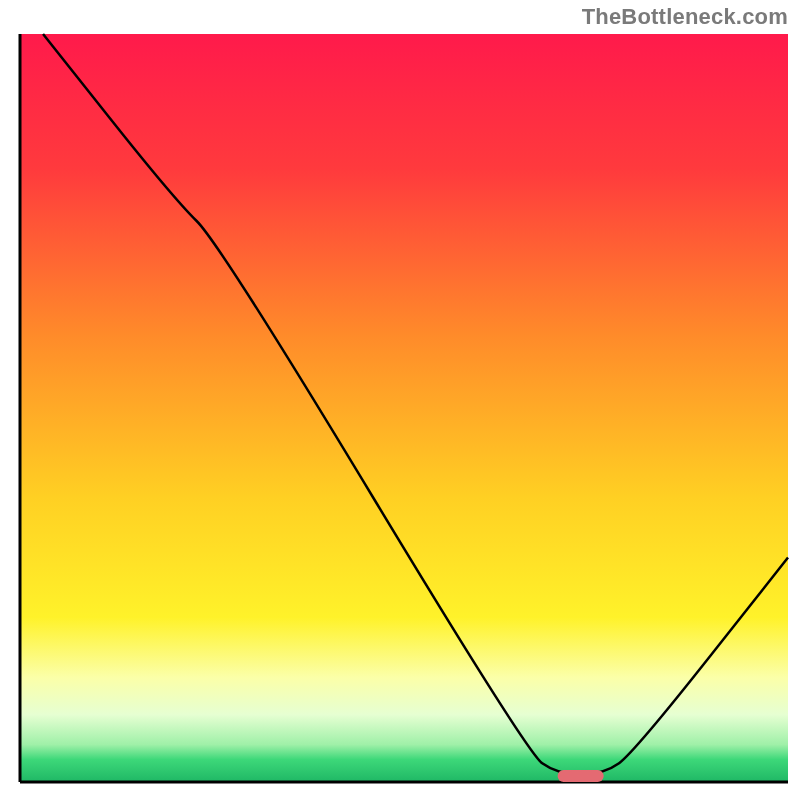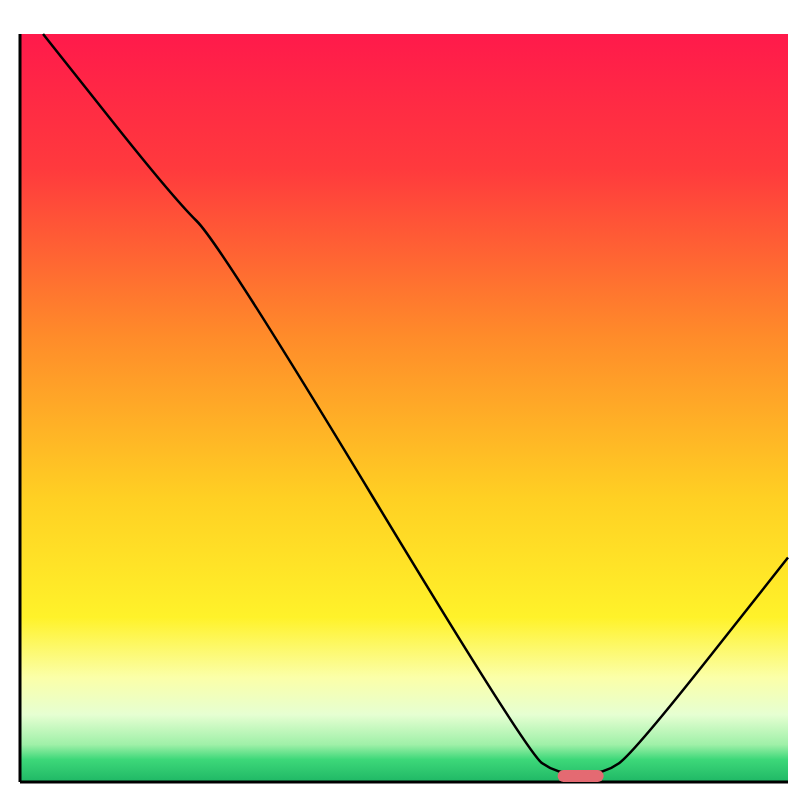--- a/index.html
+++ b/index.html
@@ -25,20 +25,21 @@
     letter-spacing: 0.2px;
   }
   svg {
     display: block;
   }
 </style>
 </head>
 <body>
 <div class="wrap">
 
+<div class="watermark">TheBottleneck.com</div>
 
 <svg id="chart-svg" width="800" height="800" viewBox="0 0 800 800">
   <defs>
     <linearGradient id="bg-grad" x1="0" y1="0" x2="0" y2="1">
           <stop offset="0%" stop-color="#ff1a4b"></stop>
           <stop offset="18%" stop-color="#ff3a3d"></stop>
           <stop offset="40%" stop-color="#ff8a2a"></stop>
           <stop offset="62%" stop-color="#ffd023"></stop>
           <stop offset="78%" stop-color="#fff22a"></stop>
           <stop offset="86%" stop-color="#fbffa8"></stop>

